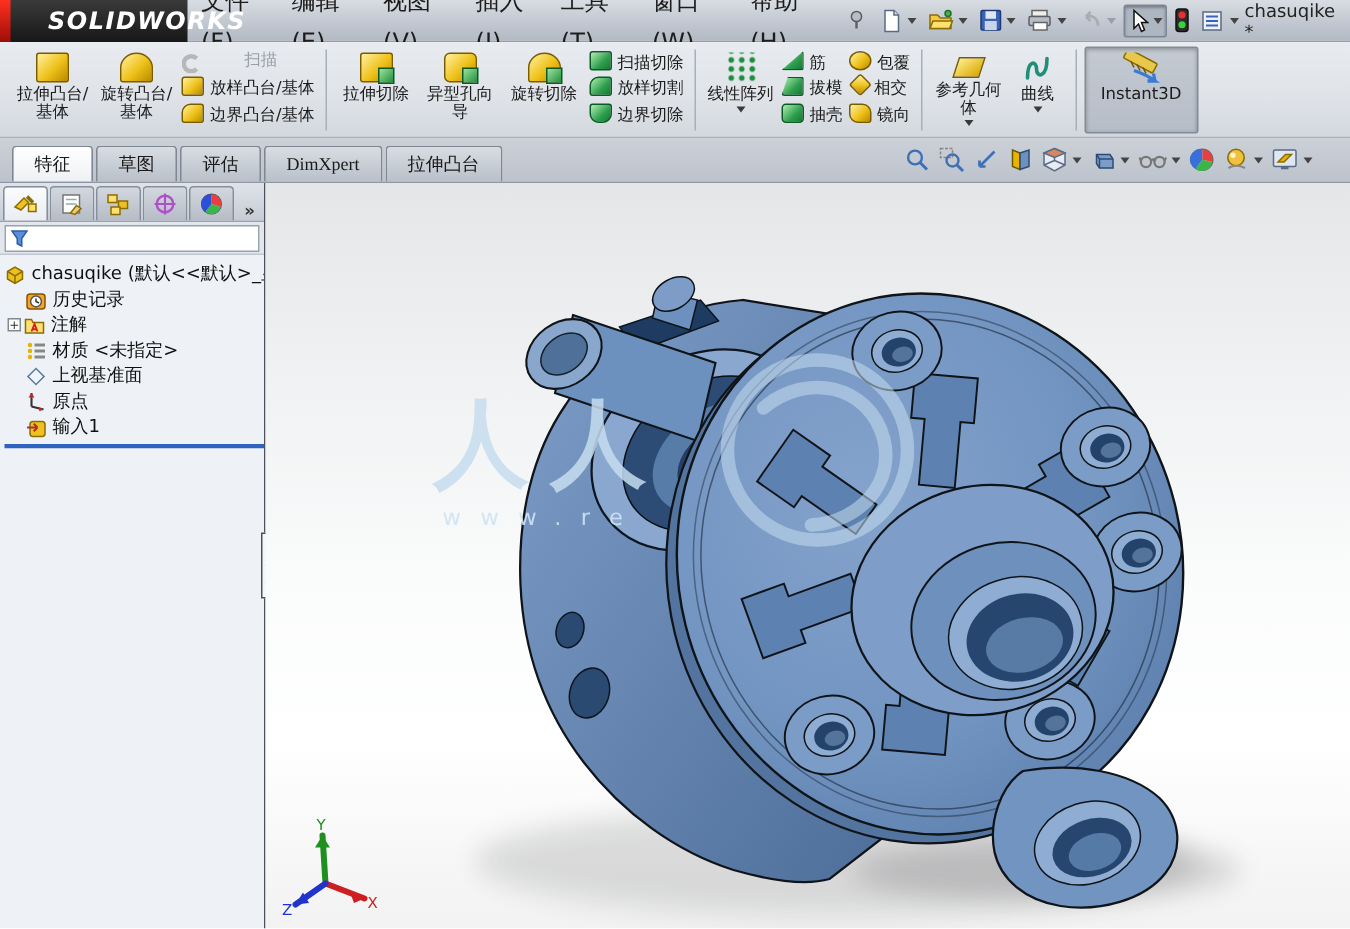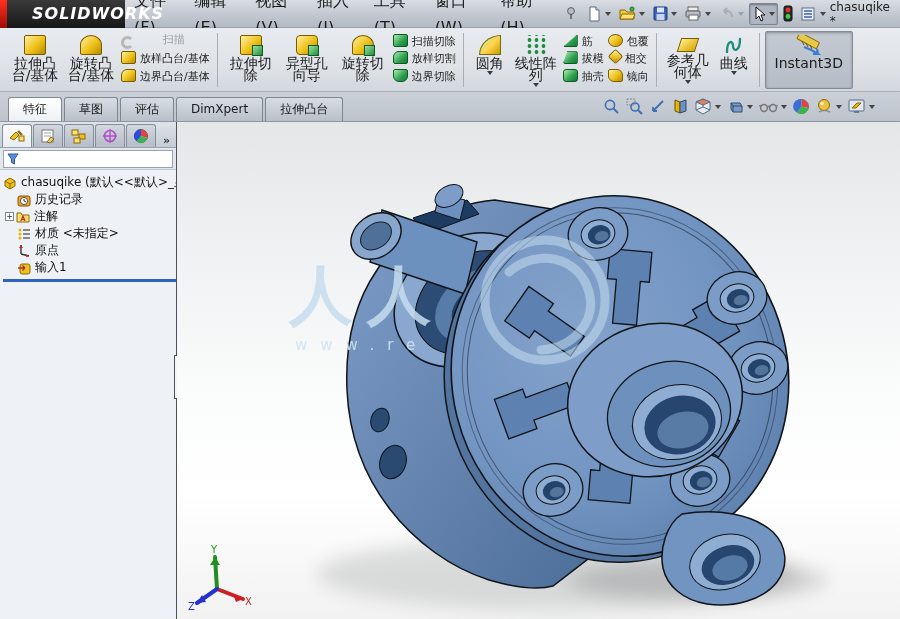--- a/index.html
+++ b/index.html
@@ -24,23 +24,23 @@
   .caret.dis { border-top-color:#9aa0a8; }
   #doc-title { margin-left:auto; margin-right:10px; color:#222; font-size:12px; }
 
   
   #ribbon { position:absolute; left:0; top:28px; width:900px; height:64px;
     background:linear-gradient(180deg,#e8ebef 0%,#dfe3e8 60%,#d3d8de 100%);
     display:flex; align-items:stretch; padding:2px 2px 1px 4px; border-bottom:1px solid #aab1ba; }
   .rgroup { display:flex; align-items:stretch; padding:1px 3px; }
   .rsep { width:1px; background:#a8afb9; margin:3px 2px; }
   .rbtn { display:flex; flex-direction:column; align-items:center; width:56px; padding-top:3px; border:1px solid transparent; border-radius:2px; }
-  .rbtn.pressed { background:linear-gradient(180deg,#c4cad2,#b6bdc7); border:1px solid #828b98; box-shadow:inset 0 1px 3px rgba(0,0,0,.3); width:88px;align-items:center; }
+  .rbtn.pressed { background:linear-gradient(180deg,#c4cad2,#b6bdc7); border:1px solid #828b98; box-shadow:inset 0 1px 3px rgba(0,0,0,.3); width:76px;align-items:center; }
   .ric { width:22px; height:20px; position:relative; margin-bottom:2px; flex:0 0 auto; }
-  .rlabel { font-size:14px; line-height:12px; text-align:center; color:#1c1c1c; width:100%; }
+  .rlabel { font-size:11px; line-height:12px; text-align:center; color:#1c1c1c; width:100%; }
   .rlabel.dis { color:#9aa0a8; }
   .rstack { display:flex; flex-direction:column; justify-content:space-between; padding:3px 2px; }
   .rsmall { display:flex; align-items:flex-start; height:18px; }
   .sic { width:15px; height:13px; position:relative; margin-right:4px; flex:0 0 auto; }
   .rslabel { font-size:11px; white-space:nowrap; color:#1c1c1c; }
   .rcaret { width:0; height:0; border-left:3px solid transparent; border-right:3px solid transparent; border-top:4px solid #3a3a3a; margin-top:2px; }
 
   
   .i-gold { background:linear-gradient(135deg,#fff0a0 0%,#eec11a 55%,#b98a00 100%); border:1px solid #7a5c00; border-radius:2px; }
   .i-gold.cut:after { content:""; position:absolute; right:-2px; bottom:-2px; width:9px; height:9px; background:linear-gradient(135deg,#9fe09f,#1d8f3c); border:1px solid #0b5a24; }
@@ -49,21 +49,21 @@
   .i-pattern { background-image:radial-gradient(circle,#1d8f3c 1.6px,transparent 2.2px); background-size:7px 6px; background-position:1px 2px; }
   .i-sweepdis { border:3px solid #b7b7b7; border-right-color:transparent; border-radius:50%; width:13px !important; height:13px !important; margin-top:2px; }
   .i-ref { background:linear-gradient(135deg,#ffec8a,#d9a800); border:1px solid #7a5c00; transform:skewX(-18deg); width:18px !important; height:14px !important; margin-top:3px; }
 
   
   #tabstrip { position:absolute; left:0; top:92px; width:900px; height:30px;
     background:linear-gradient(180deg,#ccd1d8,#bdc3cc); border-bottom:1px solid #8e96a1;
     display:flex; align-items:flex-end; }
   .ctab { height:24px; line-height:22px; padding:0 14px; font-size:12px; color:#1a1a1a;
     border:1px solid #7f8793; border-bottom:none; border-radius:3px 3px 0 0; margin-right:2px;
-    background:linear-gradient(180deg,#d8dde3,#b9c0c9); }
+    background:linear-gradient(180deg,#d8dde3,#b9c0c9);font-family:Liberation Serif, serif; }
   .ctab.active { background:linear-gradient(180deg,#ffffff,#eef1f4); font-weight:normal; }
   .ctab:first-child { margin-left:8px; }
   #headsup { margin-left:auto; display:flex; align-items:center; height:100%; padding-right:22px; }
   .hbtn { display:flex; align-items:center; margin:0 3px; }
   .hbtn svg { display:block; }
 
   
   #main { position:absolute; left:0; top:122px; width:900px; height:497px; display:flex; }
 
   
@@ -232,25 +232,20 @@
         <span class="rslabel">放样切割</span>
       </div>
       <div class="rsmall">
         <span class="sic i-green" style="border-radius:2px 2px 6px 6px;"></span>
         <span class="rslabel">边界切除</span>
       </div>
     </div>
   </div>
   <div class="rsep"></div>
   <div class="rgroup">
-    <div class="rbtn" style="width:42px;">
-      <div class="ric i-fillet"></div>
-      <div class="rlabel">圆角</div>
-      <div class="rcaret"></div>
-    </div>
     <div class="rbtn" style="width:50px;">
       <div class="ric i-pattern"></div>
       <div class="rlabel">线性阵列</div>
       <div class="rcaret"></div>
     </div>
     <div class="rstack">
       <div class="rsmall">
         <span class="sic i-green" style="clip-path:polygon(0 100%,100% 0,100% 100%);"></span>
         <span class="rslabel">筋</span>
       </div>
@@ -470,20 +465,26 @@
       <div class="trow child">
         <svg class="ticon" viewBox="0 0 14 14">
           <circle cx="3" cy="3" r="1.5" fill="#e8b400"></circle>
             <rect x="6" y="2" width="7" height="2" fill="#888"></rect>
             <circle cx="3" cy="7" r="1.5" fill="#e8b400"></circle>
             <rect x="6" y="6" width="7" height="2" fill="#888"></rect>
             <circle cx="3" cy="11" r="1.5" fill="#e8b400"></circle>
             <rect x="6" y="10" width="7" height="2" fill="#888"></rect>
         </svg>
         <span>材质 &lt;未指定&gt;</span>
+      </div>
+      <div class="trow child">
+        <svg class="ticon" viewBox="0 0 14 14">
+          <rect x="3.2" y="3.2" width="7.6" height="7.6" fill="#eef4fb" stroke="#5a7a9a" transform="rotate(45 7 7)"></rect>
+        </svg>
+        <span>上视基准面</span>
       </div>
       <div class="trow child">
         <svg class="ticon" viewBox="0 0 14 14">
           <path d="M4,1 L4,10 M4,10 L12,12" stroke="#333" stroke-width="1.4" fill="none"></path>
             <path d="M4,1 l-2,3 l4,0 Z" fill="#c22"></path>
             <path d="M12,12 l-3.5,-1.8 l0.8,3 Z" fill="#c22"></path>
         </svg>
         <span>原点</span>
       </div>
       <div class="trow child">

